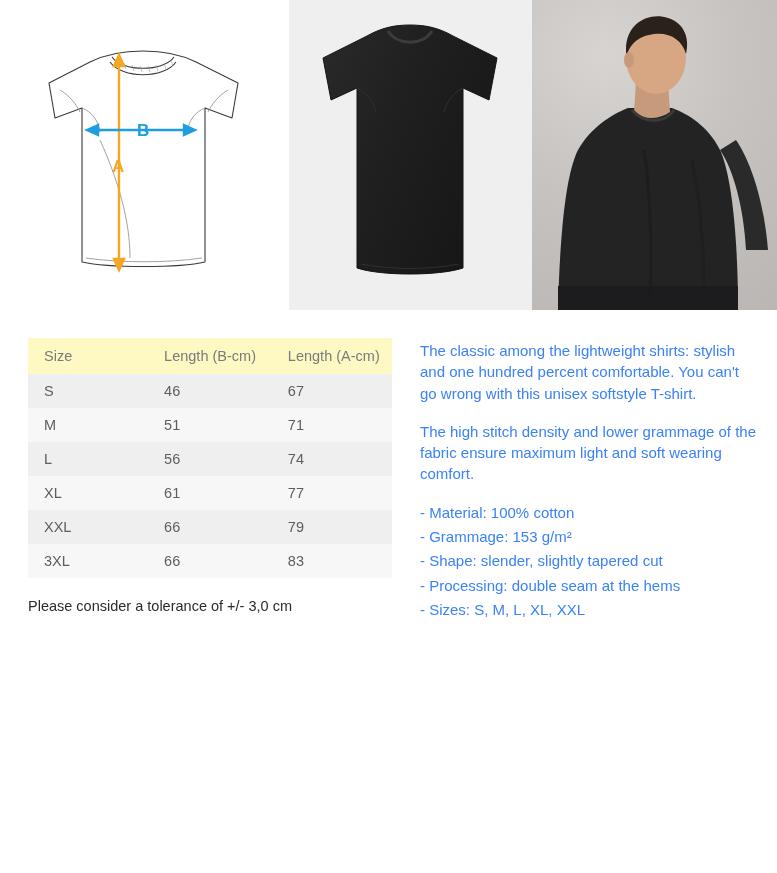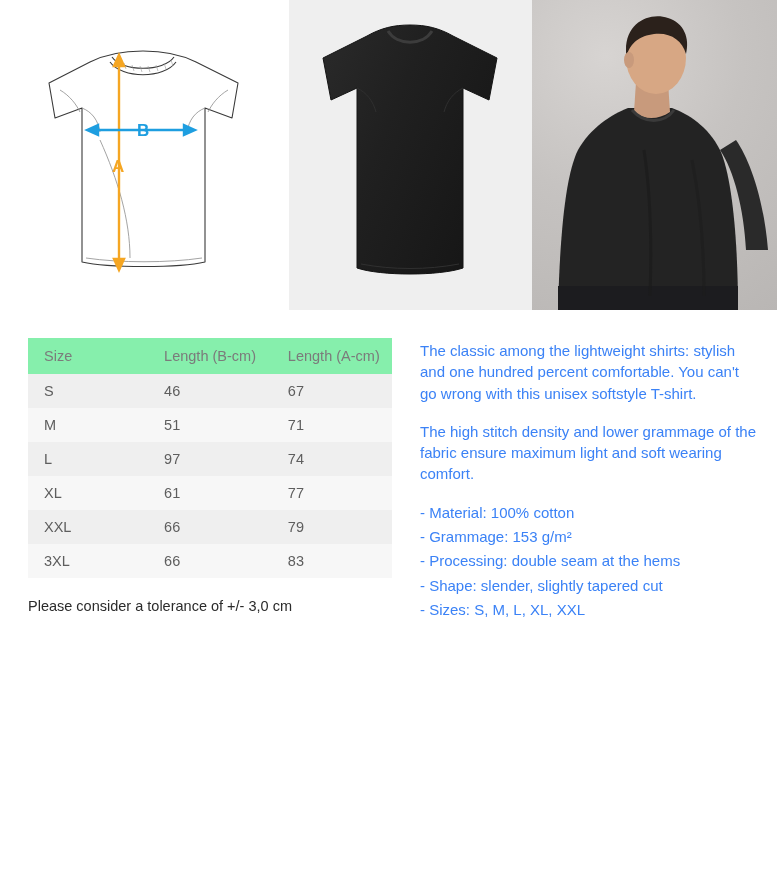--- a/index.html
+++ b/index.html
@@ -69,21 +69,21 @@
   table.size-table {
     border-collapse: collapse;
     width: 364px;
     font-size: 14.5px;
   }
   table.size-table th {
     text-align: left;
     font-weight: 400;
     color: #7b7b7b;
     padding: 10px 0 10px 16px;
-    background: #86efac;
+    background: #fef9c3;
   }
   table.size-table td {
     padding: 9px 0 9px 16px;
     color: #5e5e5e;
     font-size: 14.5px;
   }
   table.size-table tbody tr:nth-child(odd) td {
     background: #efefef;
   }
   table.size-table tbody tr:nth-child(even) td {
@@ -237,21 +237,21 @@
           <td>46</td>
           <td>67</td>
         </tr>
         <tr>
           <td>M</td>
           <td>51</td>
           <td>71</td>
         </tr>
         <tr>
           <td>L</td>
-          <td>97</td>
+          <td>56</td>
           <td>74</td>
         </tr>
         <tr>
           <td>XL</td>
           <td>61</td>
           <td>77</td>
         </tr>
         <tr>
           <td>XXL</td>
           <td>66</td>
@@ -266,18 +266,18 @@
     </table>
     <div class="tolerance">Please consider a tolerance of +/- 3,0 cm</div>
   </div>
 
   <div class="right-col">
     <p>The classic among the lightweight shirts: stylish and one hundred percent comfortable. You can't go wrong with this unisex softstyle T-shirt.</p>
     <p>The high stitch density and lower grammage of the fabric ensure maximum light and soft wearing comfort.</p>
     <ul class="spec-list">
       <li>- Material: 100% cotton</li>
       <li>- Grammage: 153 g/m²</li>
+      <li>- Shape: slender, slightly tapered cut</li>
       <li>- Processing: double seam at the hems</li>
-      <li>- Shape: slender, slightly tapered cut</li>
       <li>- Sizes: S, M, L, XL, XXL</li>
     </ul>
   </div>
 </div>
 
 </body></html>

